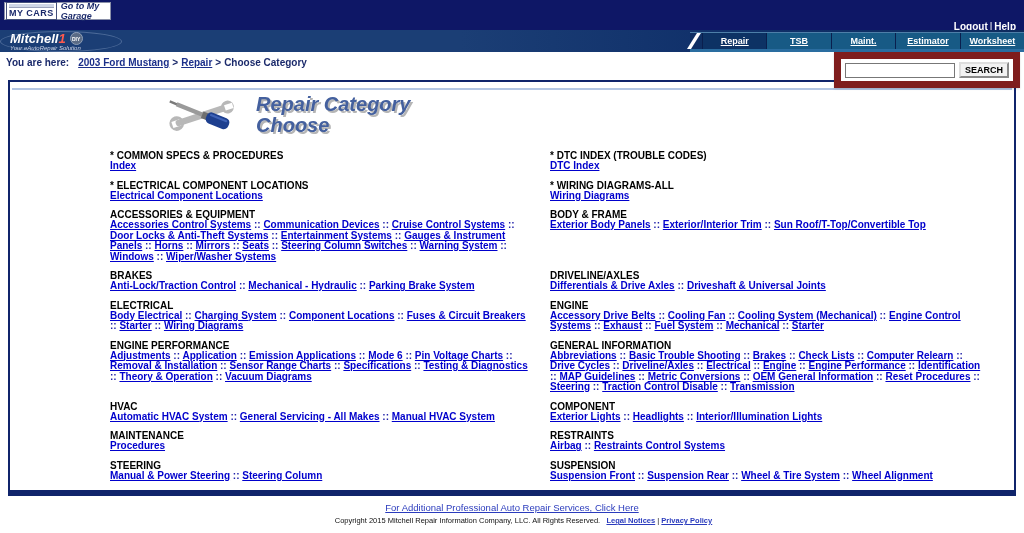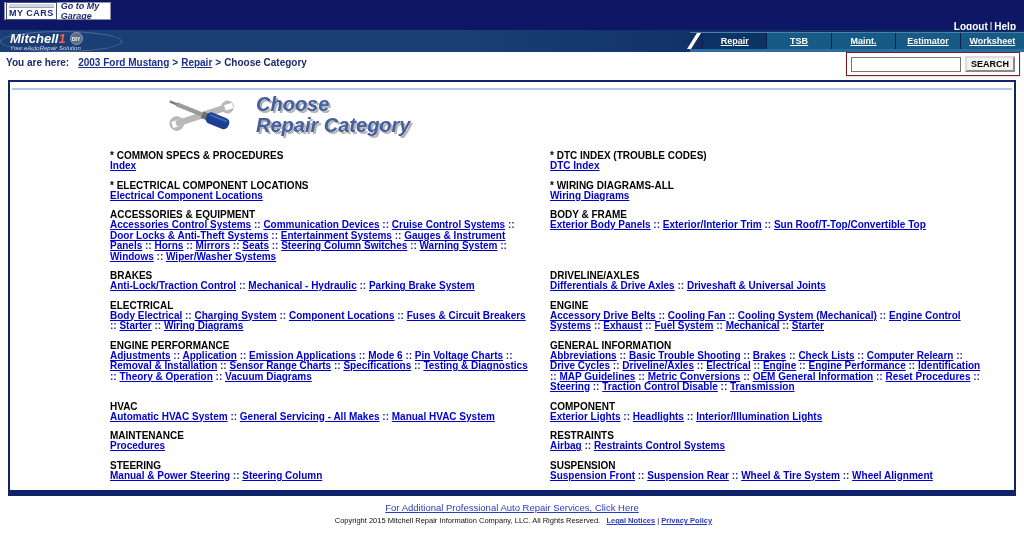--- a/index.html
+++ b/index.html
@@ -46,21 +46,21 @@
   .tab.active { background:#0d3264; }
   .tab span { color:#fff; font-size:9px; font-weight:bold; text-decoration:underline; }
 
   
   .subheader { height:28px; position:relative; background:#fff; }
   .breadcrumb { padding:5px 0 0 6px; font-size:10px; color:#1b2a6b; }
   .bc-prefix { font-weight:bold; margin-right:6px; }
   .bc-link { color:#1b2f8a; font-weight:bold; text-decoration:underline; cursor:pointer; margin:0 3px; }
   .bc-sep { font-weight:bold; }
   .bc-current { font-weight:bold; margin-left:3px; }
-  .search-panel { position:absolute; right:4px; top:0; background:#fff; border:1px solid #7f1d1d;
+  .search-panel { position:absolute; right:4px; top:0; background:#fff; border:7px solid #7f1d1d;
                   padding:3px 4px; display:flex; gap:4px; align-items:center;
                   box-shadow:0 1px 2px rgba(0,0,0,.15); }
   .search-input { width:110px; height:15px; border:1px solid #777; font-size:10px; padding:0 2px;
                   font-family:inherit; }
   .search-btn { font-size:9px; font-weight:bold; border:2px outset #ddd; background:#f2f2f2;
                 padding:1px 4px; cursor:pointer; font-family:inherit; color:#000; }
 
   
   .panel { margin:0 8px; border:2px solid #10246b; border-bottom-width:6px;
            height:416px; overflow:hidden; background:#fff; }
@@ -156,22 +156,22 @@
         </g>
         <g transform="rotate(22 45 25)">
           <rect x="6" y="23.6" width="9" height="2.6" fill="#7a7a7a"></rect>
           <rect x="14" y="22.6" width="32" height="4.6" fill="#9a9a9a"></rect>
           <rect x="44" y="21.2" width="6" height="7.6" fill="#6f6f6f"></rect>
           <rect x="49" y="18.6" width="26" height="12.6" rx="5" fill="#1d3f8f"></rect>
           <rect x="52" y="20.6" width="20" height="2.4" rx="1" fill="#3f63b8"></rect>
         </g>
       </svg>
       <div class="title">
+        <div>Repair Category</div>
         <div>Choose</div>
-        <div>Repair Category</div>
       </div>
     </div>
     <div class="grid" id="grid">
         <div class="section">
           <div class="sec-heading">* COMMON SPECS &amp; PROCEDURES</div>
           <div class="sec-links"><a class="cat-link">Index</a></div>
         </div>
         <div class="section">
           <div class="sec-heading">* DTC INDEX (TROUBLE CODES)</div>
           <div class="sec-links"><a class="cat-link">DTC Index</a></div>

